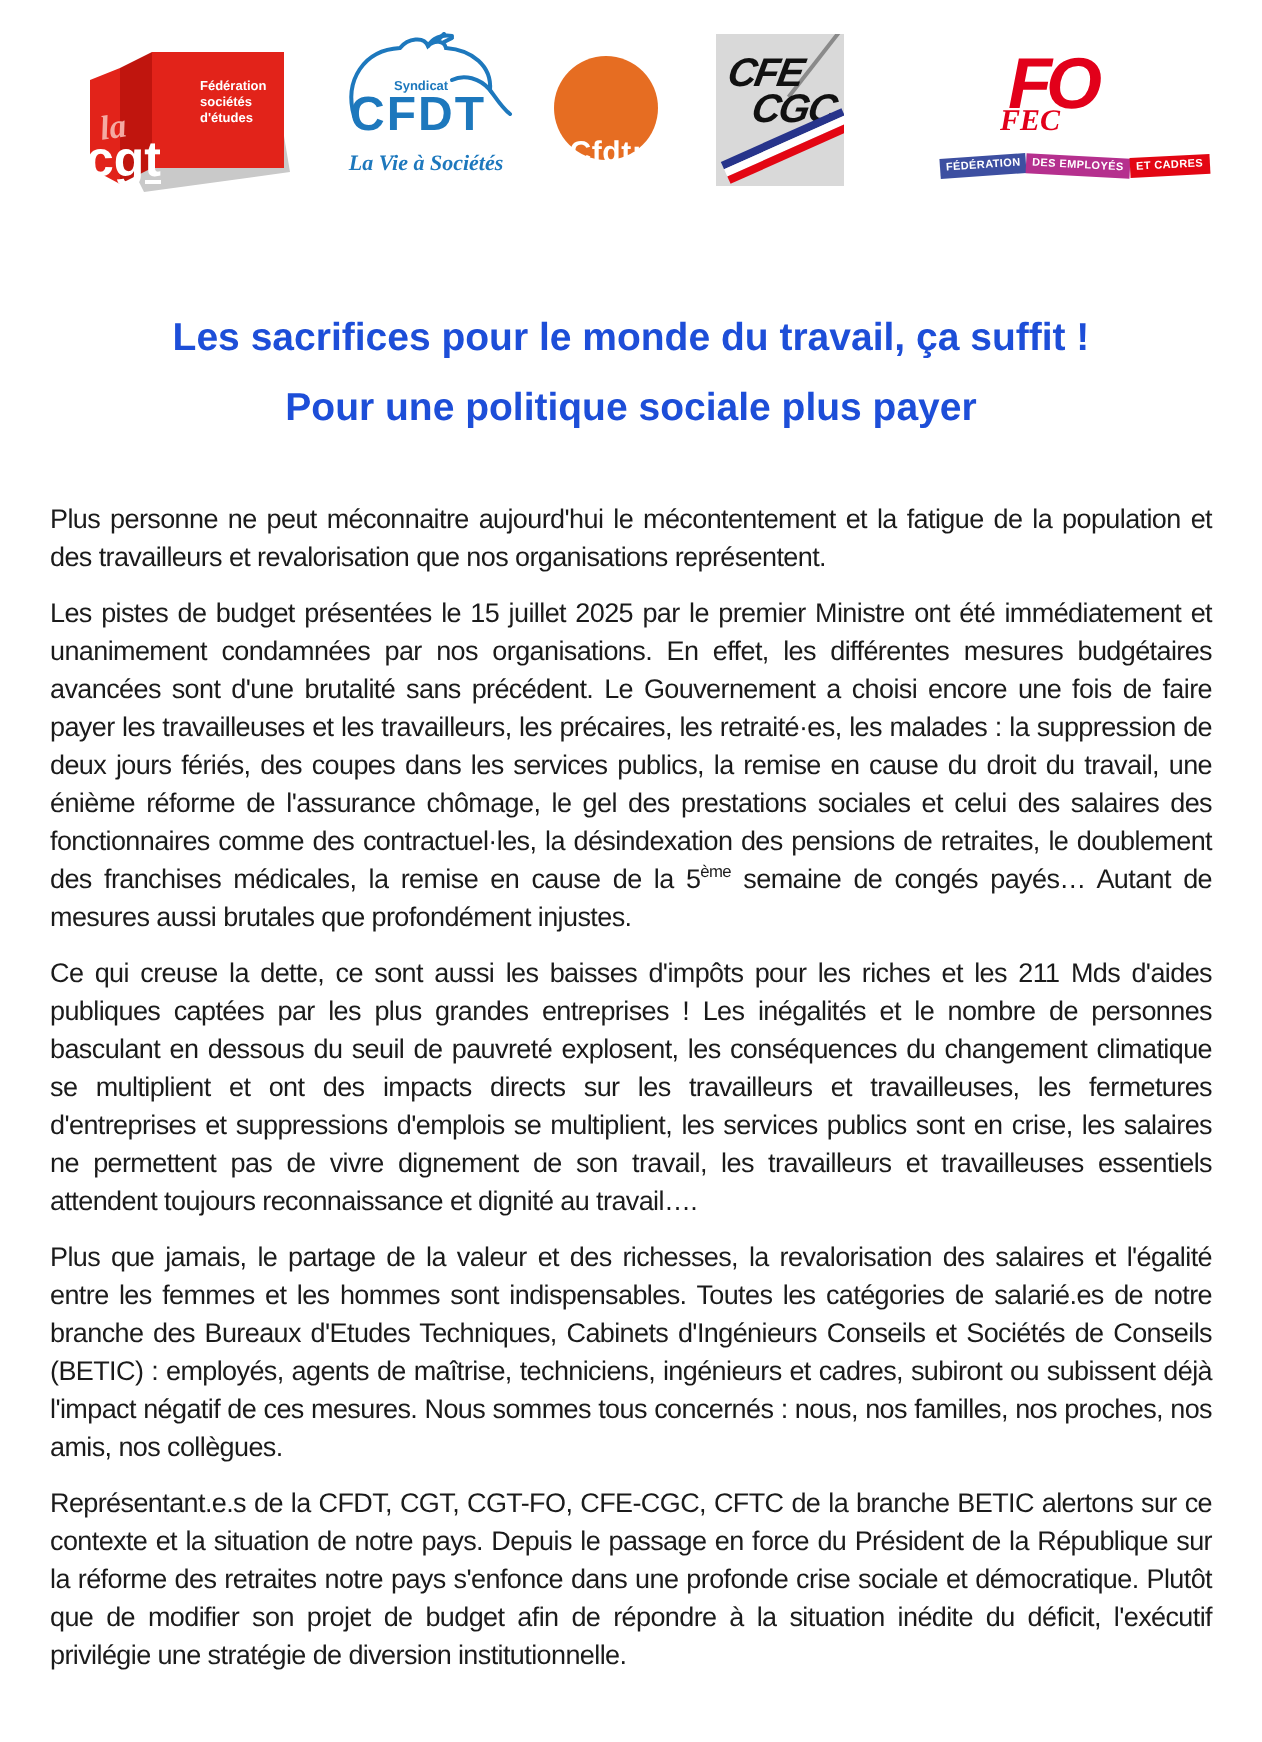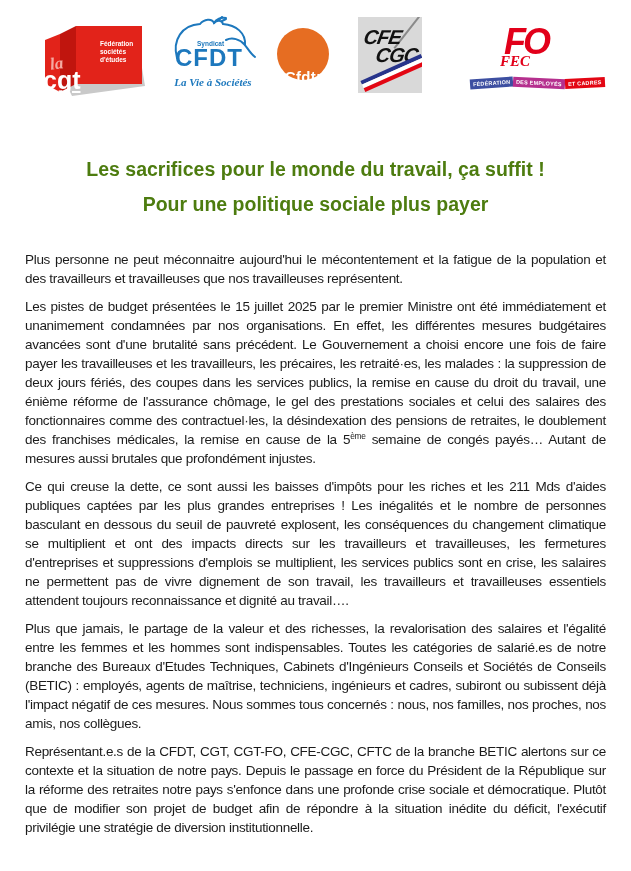--- a/index.html
+++ b/index.html
@@ -95,21 +95,21 @@
     padding: 2px 3px; letter-spacing: 0.2px;
   }
   .fo .r1 { background: #3d4fa1; transform: rotate(-4deg); }
   .fo .r2 { background: #b5308e; transform: rotate(3deg); }
   .fo .r3 { background: #e30613; transform: rotate(-3deg); }
 
   
   .doc-title {
     position: absolute; left: 0; top: 152px; width: 631px;
     margin: 0; text-align: center;
-    font-size: 19.5px; font-weight: bold; color: #4d7c0f;
+    font-size: 19.5px; font-weight: bold; color: #1d4ed8;
     line-height: 35px;
   }
   .doc-title span { display: block; }
 
   
   .doc-body {
     position: absolute; left: 25px; top: 250px; width: 581px;
     text-align: justify;
     font-size: 13.5px; letter-spacing: -0.3px; line-height: 19px;
     color: #1b1b1b;
@@ -177,20 +177,20 @@
     </div>
 
   </header>
 
   <h1 class="doc-title">
     <span>Les sacrifices pour le monde du travail, ça suffit !</span>
     <span>Pour une politique sociale plus payer</span>
   </h1>
 
   <main class="doc-body">
-    <p>Plus personne ne peut méconnaitre aujourd'hui le mécontentement et la fatigue de la population et des travailleurs et travailleuses que nos travailleuses représentent.</p>
+    <p>Plus personne ne peut méconnaitre aujourd'hui le mécontentement et la fatigue de la population et des travailleurs et revalorisation que nos organisations représentent.</p>
     <p><span>Les pistes de budget présentées le 15 juillet 2025 par le premier Ministre ont été immédiatement et unanimement condamnées par nos organisations. En effet, les différentes mesures budgétaires avancées sont d'une brutalité sans précédent. Le Gouvernement a choisi encore une fois de faire payer les travailleuses et les travailleurs, les précaires, les retraité·es, les malades : la suppression de deux jours fériés, des coupes dans les services publics, la remise en cause du droit du travail, une énième réforme de l'assurance chômage, le gel des prestations sociales et celui des salaires des fonctionnaires comme des contractuel·les, la désindexation des pensions de retraites, le doublement des franchises médicales, la remise en cause de la 5</span><sup>ème</sup><span> semaine de congés payés… Autant de mesures aussi brutales que profondément injustes.</span></p>
     <p>Ce qui creuse la dette, ce sont aussi les baisses d'impôts pour les riches et les 211 Mds d'aides publiques captées par les plus grandes entreprises ! Les inégalités et le nombre de personnes basculant en dessous du seuil de pauvreté explosent, les conséquences du changement climatique se multiplient et ont des impacts directs sur les travailleurs et travailleuses, les fermetures d'entreprises et suppressions d'emplois se multiplient, les services publics sont en crise, les salaires ne permettent pas de vivre dignement de son travail, les travailleurs et travailleuses essentiels attendent toujours reconnaissance et dignité au travail….</p>
     <p>Plus que jamais, le partage de la valeur et des richesses, la revalorisation des salaires et l'égalité entre les femmes et les hommes sont indispensables. Toutes les catégories de salarié.es de notre branche des Bureaux d'Etudes Techniques, Cabinets d'Ingénieurs Conseils et Sociétés de Conseils (BETIC) : employés, agents de maîtrise, techniciens, ingénieurs et cadres, subiront ou subissent déjà l'impact négatif de ces mesures. Nous sommes tous concernés : nous, nos familles, nos proches, nos amis, nos collègues.</p>
     <p>Représentant.e.s de la CFDT, CGT, CGT-FO, CFE-CGC, CFTC de la branche BETIC alertons sur ce contexte et la situation de notre pays. Depuis le passage en force du Président de la République sur la réforme des retraites notre pays s'enfonce dans une profonde crise sociale et démocratique. Plutôt que de modifier son projet de budget afin de répondre à la situation inédite du déficit, l'exécutif privilégie une stratégie de diversion institutionnelle.</p>
   </main>
 
 </div>
 
 </body></html>

